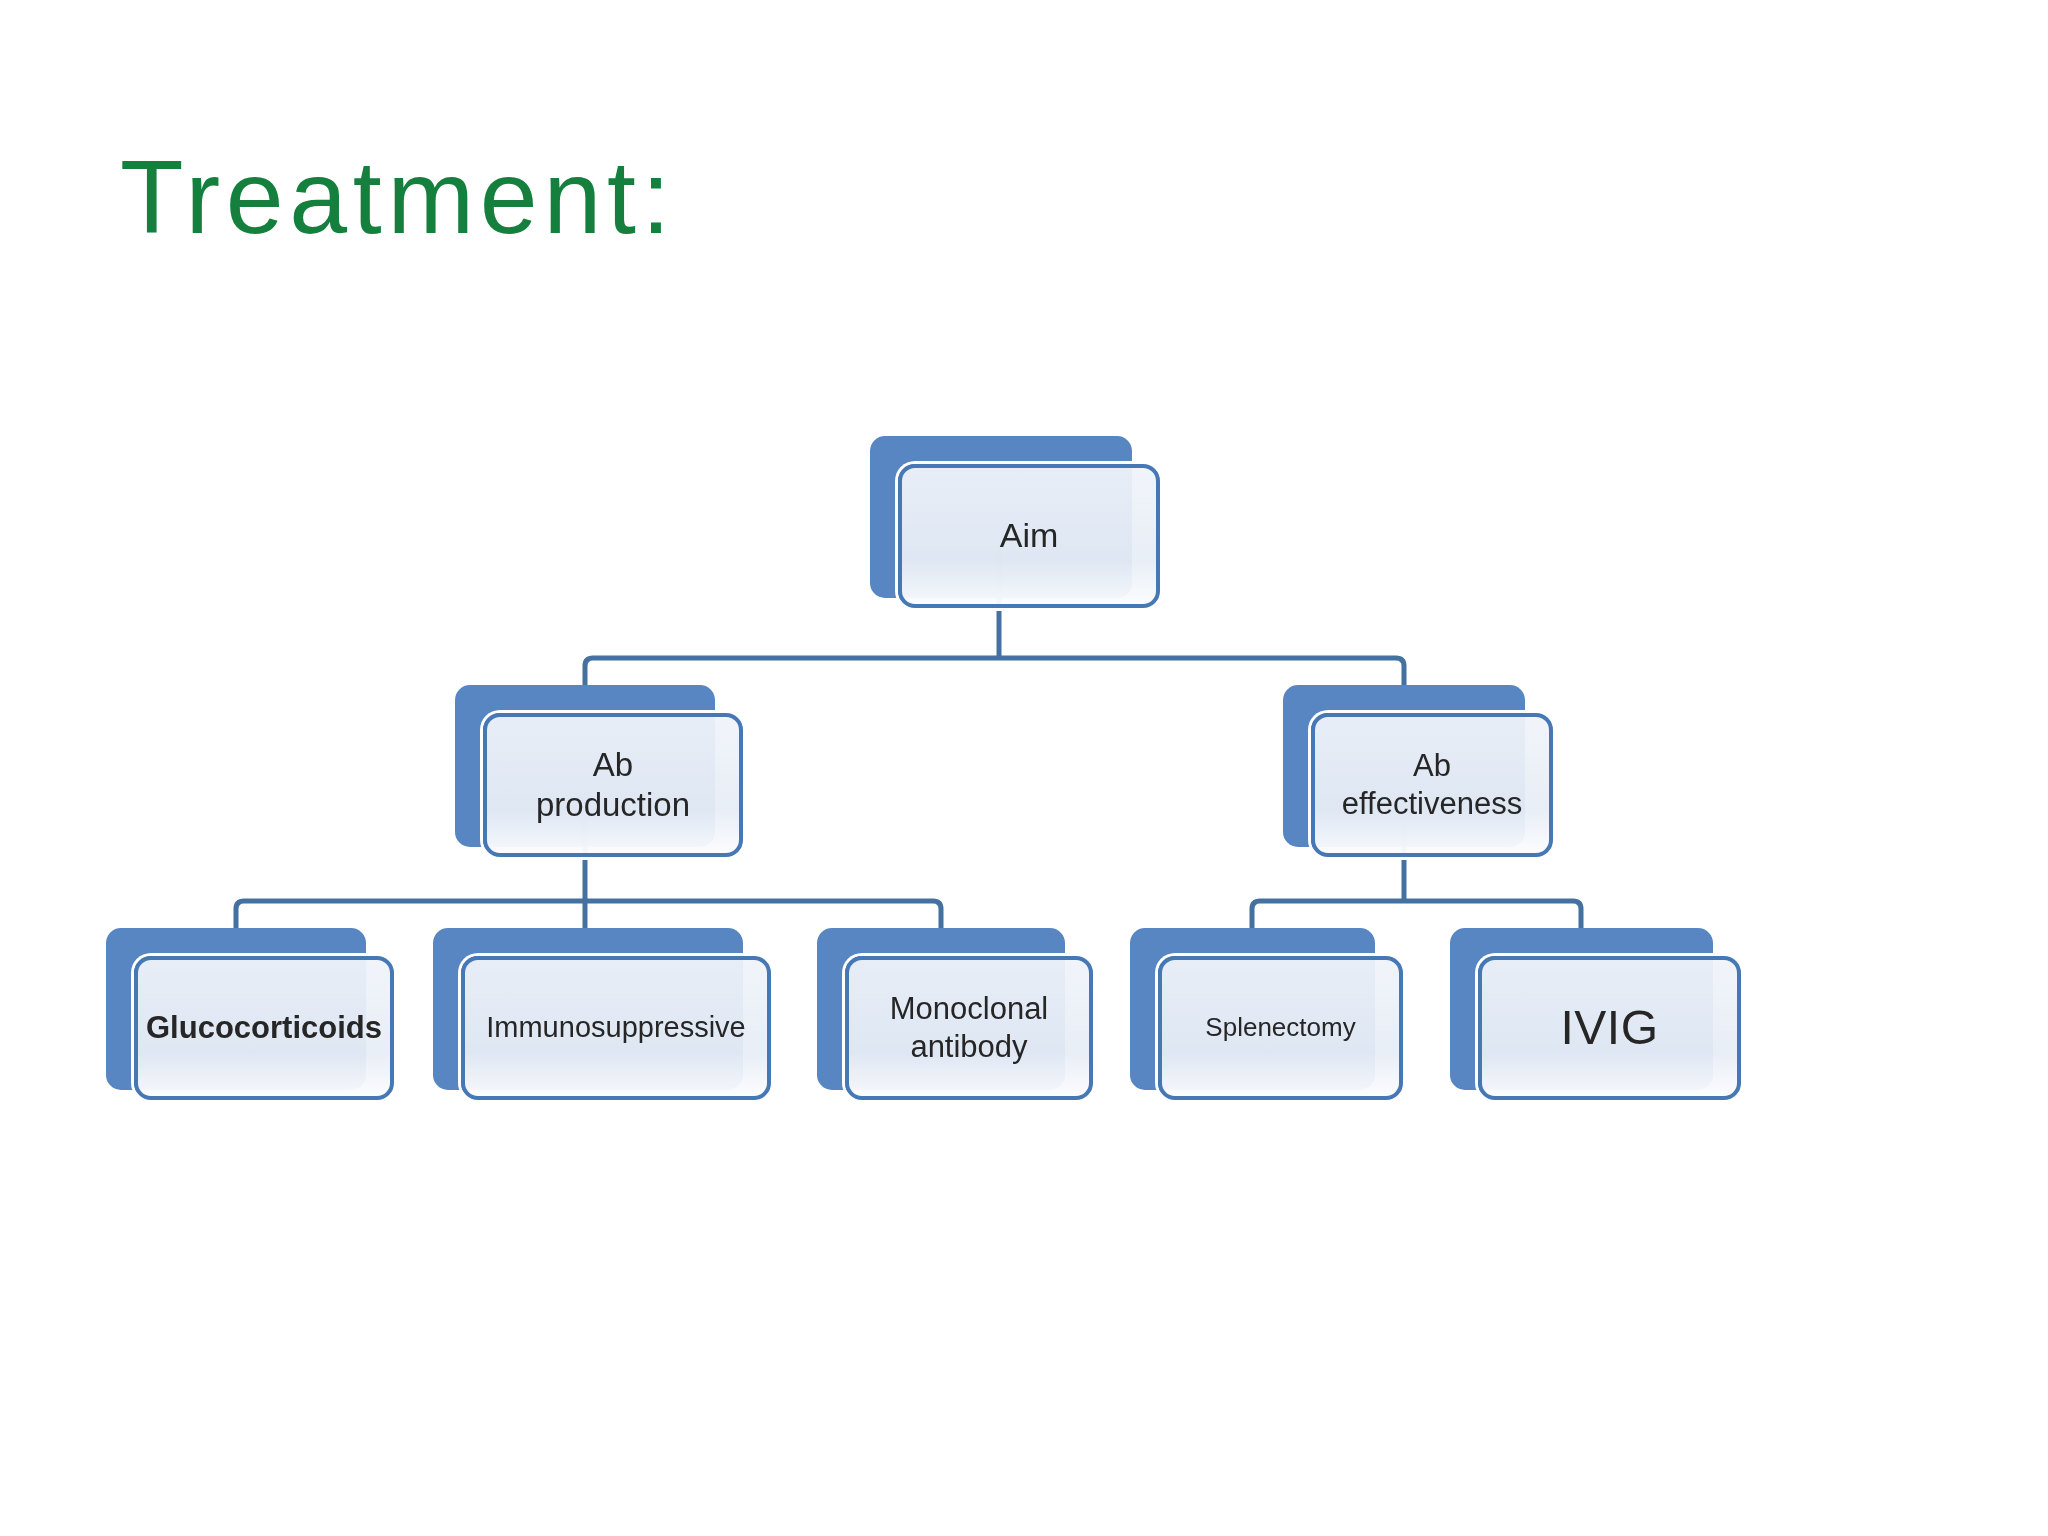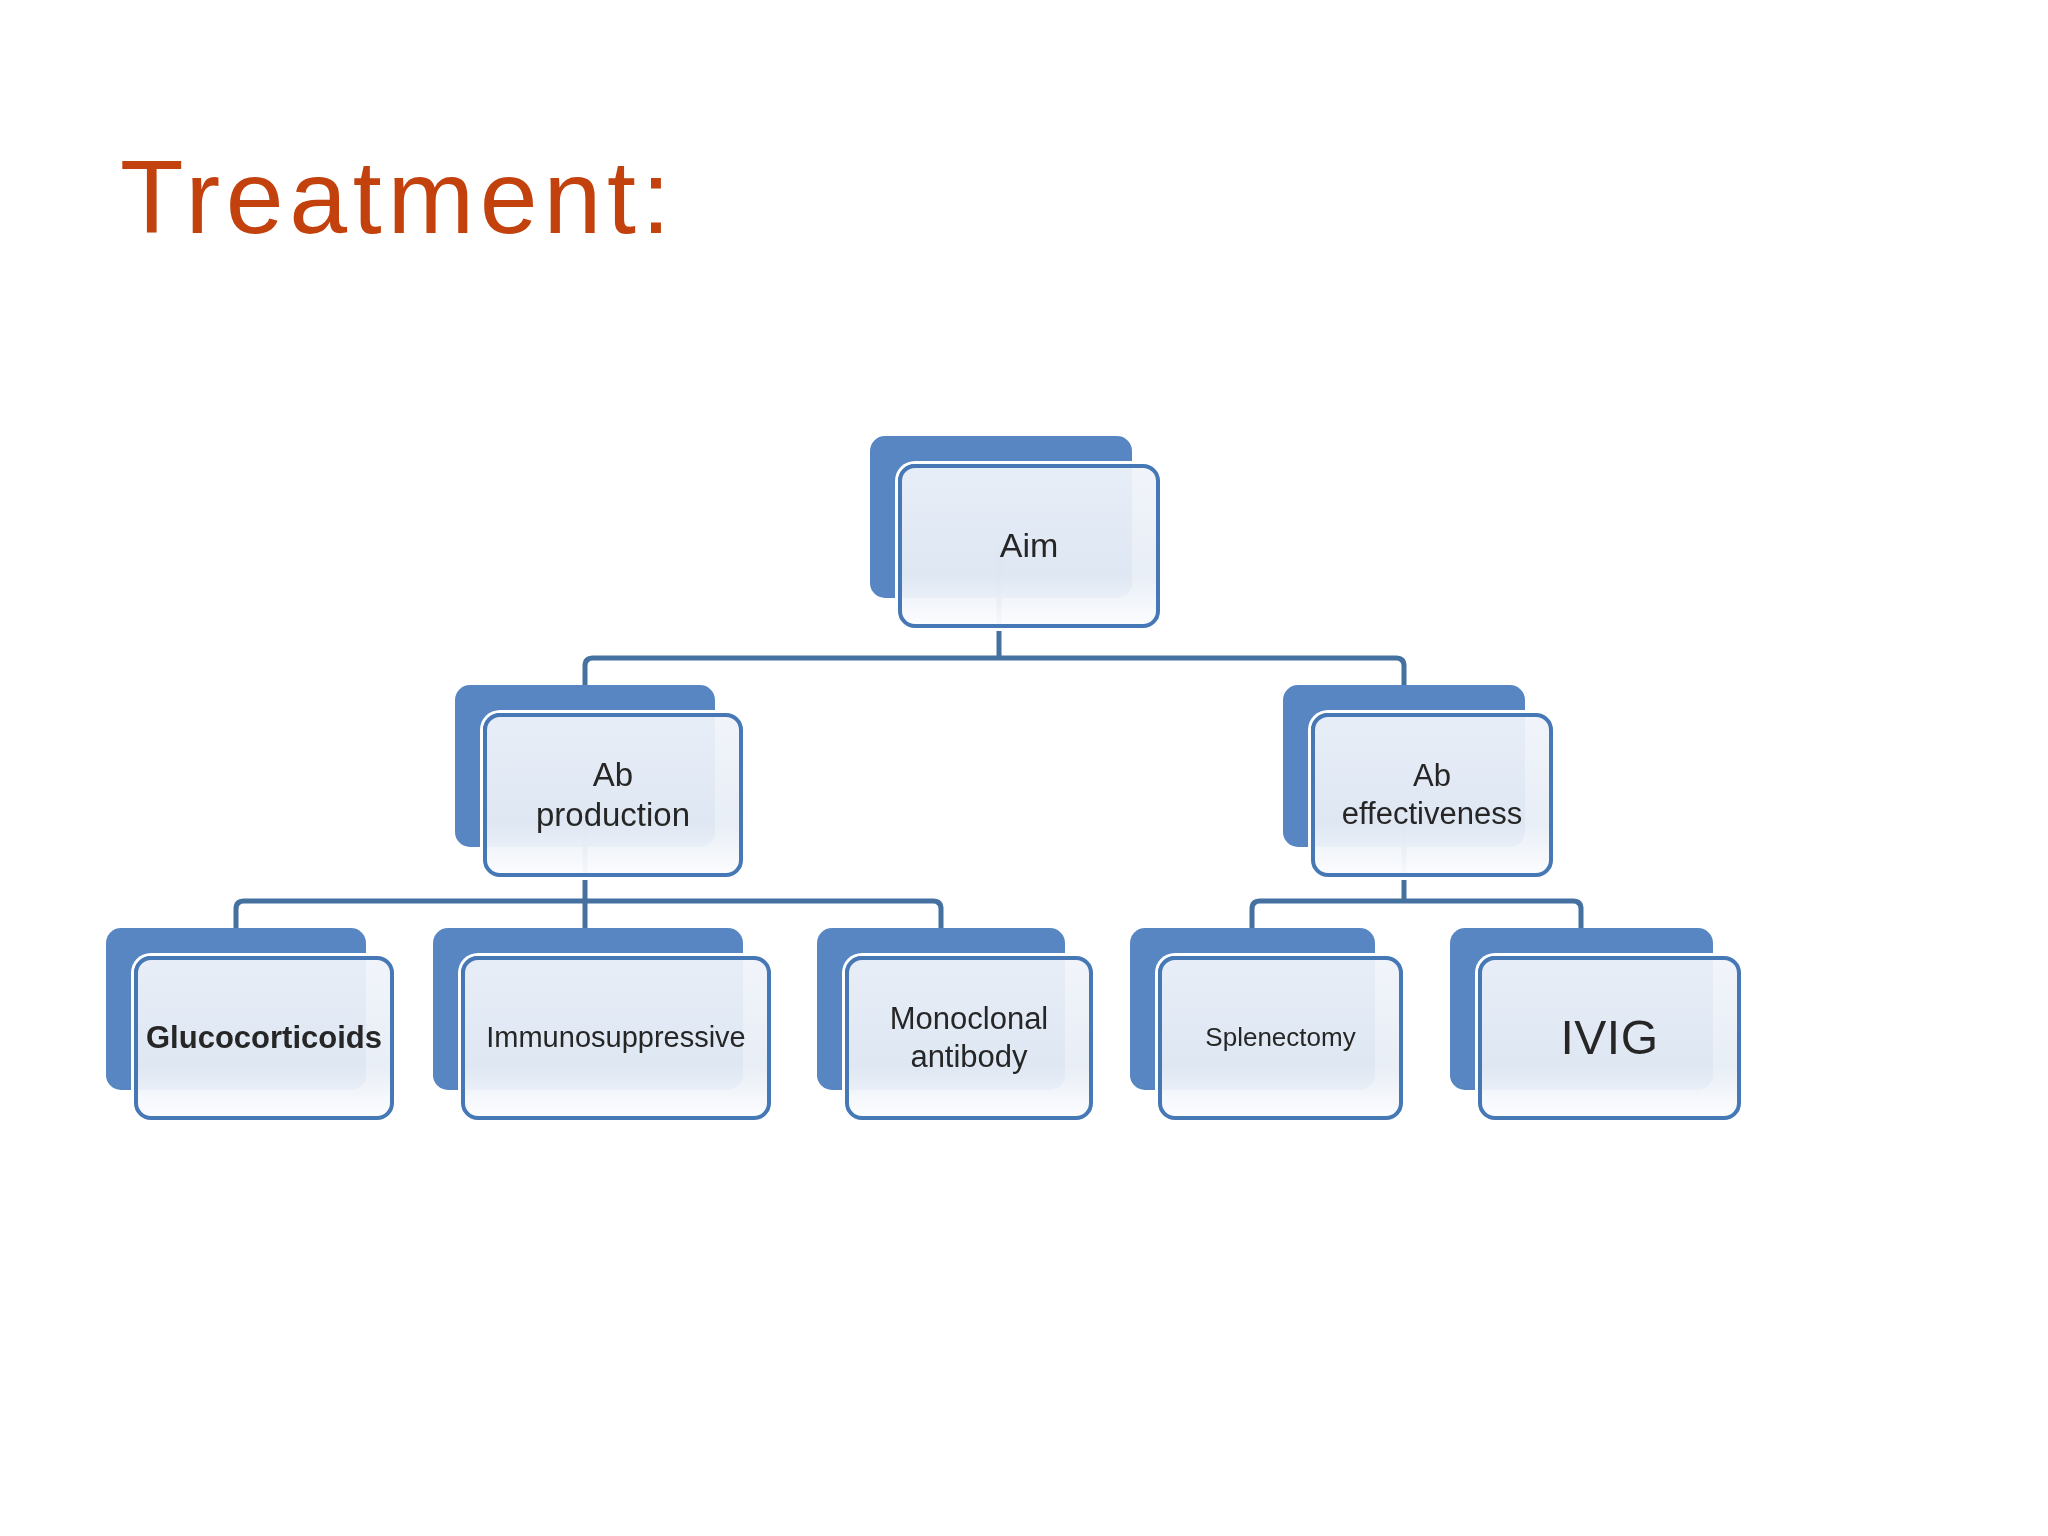--- a/index.html
+++ b/index.html
@@ -9,21 +9,21 @@
     background:#ffffff;
     overflow:hidden;
     font-family:"Liberation Sans","DejaVu Sans",sans-serif;
   }
   
   .slide-title{
     position:absolute;
     left:120px;top:138px;
     font-size:104px;
     letter-spacing:0.055em;
-    color:#c2410c;
+    color:#15803d;
     font-weight:400;
     white-space:nowrap;
   }
   
   .node{display:contents;}
   .node .back{
     position:absolute;
     left:var(--x);top:var(--y);
     width:var(--w);height:162px;
     background:#5886c3;
@@ -31,21 +31,21 @@
     box-shadow:0 0 0 3px #ffffff;
     z-index:1;
   }
   #connectors{
     position:absolute;left:0;top:0;
     z-index:2;
   }
   .node .front{
     position:absolute;
     left:calc(var(--x) + 28px);top:calc(var(--y) + 28px);
-    width:var(--w);height:164px;
+    width:var(--w);height:144px;
     box-sizing:border-box;
     background:linear-gradient(180deg,
         rgba(240,244,250,0.94) 0%,
         rgba(231,237,246,0.94) 68%,
         rgba(251,252,254,0.97) 100%);
     border:4px solid #4678b6;
     border-radius:17px;
     box-shadow:0 0 0 3px #ffffff;
     z-index:3;
     display:flex;align-items:center;justify-content:center;

